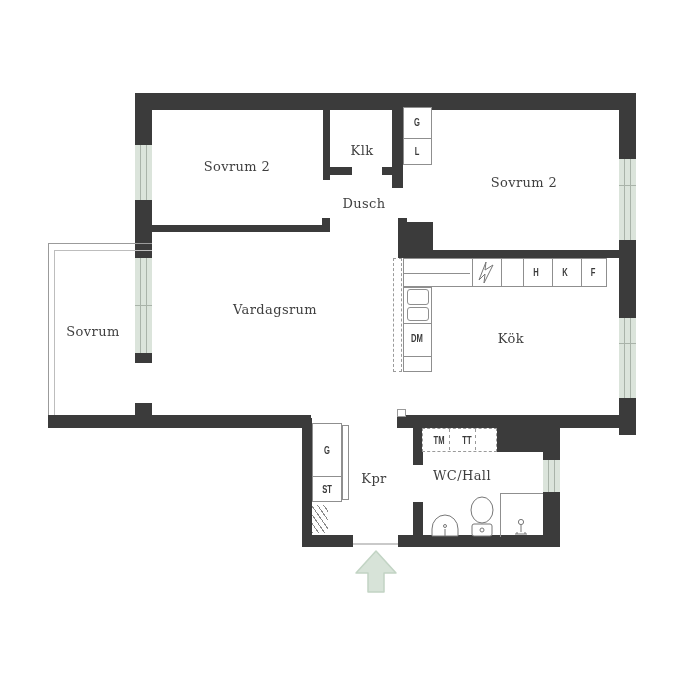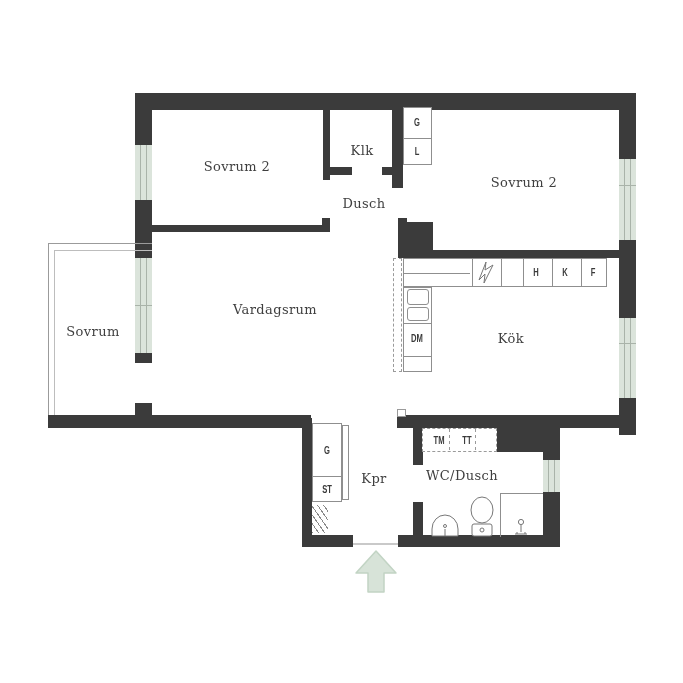--- a/index.html
+++ b/index.html
@@ -146,21 +146,21 @@
   </svg>
 
   <div class="lbl room" style="left:237px;top:166px">Sovrum 2</div>
   <div class="lbl room" style="left:362px;top:150px">Klk</div>
   <div class="lbl room" style="left:364px;top:203px">Dusch</div>
   <div class="lbl room" style="left:524px;top:182px">Sovrum 2</div>
   <div class="lbl room" style="left:93px;top:331px">Sovrum</div>
   <div class="lbl room" style="left:275px;top:309px">Vardagsrum</div>
   <div class="lbl room" style="left:511px;top:338px">Kök</div>
   <div class="lbl room" style="left:374px;top:478px">Kpr</div>
-  <div class="lbl room" style="left:462px;top:475px">WC/Dusch</div>
+  <div class="lbl room" style="left:462px;top:475px">WC/Hall</div>
 
   <div class="lbl cab" style="left:417px;top:122px">G</div>
   <div class="lbl cab" style="left:417px;top:151px">L</div>
   <div class="lbl cab" style="left:536px;top:272px">H</div>
   <div class="lbl cab" style="left:565px;top:272px">K</div>
   <div class="lbl cab" style="left:593px;top:272px">F</div>
   <div class="lbl cab" style="left:417px;top:338px">DM</div>
   <div class="lbl cab" style="left:439px;top:440px">TM</div>
   <div class="lbl cab" style="left:467px;top:440px">TT</div>
   <div class="lbl cab" style="left:327px;top:450px">G</div>

